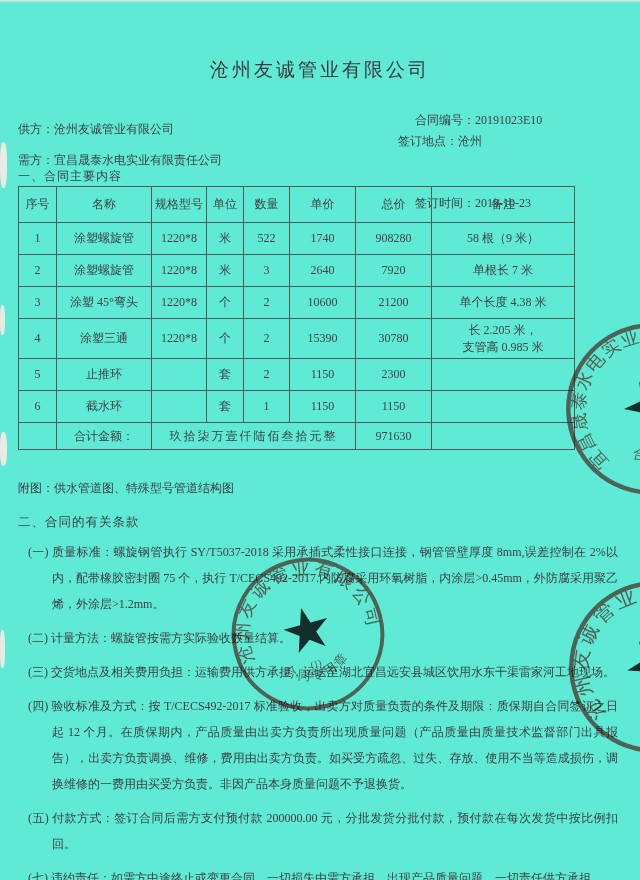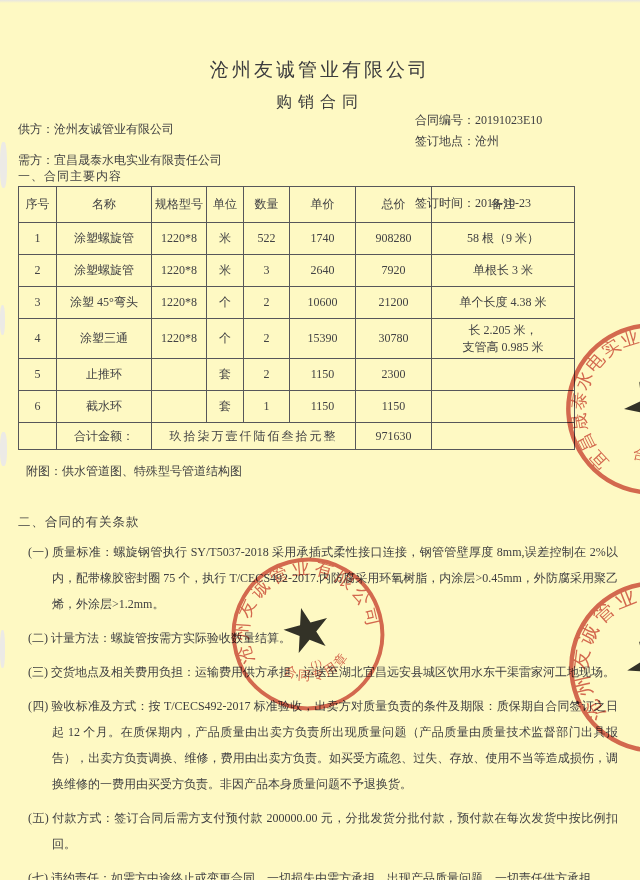--- a/index.html
+++ b/index.html
@@ -3,61 +3,61 @@
 <meta charset="utf-8">
 <style>
   * { box-sizing: border-box; }
   html,body { margin:0; padding:0; }
   body {
     width:640px; height:880px; overflow:hidden; position:relative;
     background:#f6f4f1;
     font-family:"Liberation Serif","DejaVu Serif",serif;
     color:#3e3e40;
   }
-  .page { position:absolute; inset:0; background:#fef9c3; }
+  .page { position:absolute; inset:0; background:#5eead4; }
   .scan-top { position:absolute; top:0; left:0; right:0; height:3px;
     background:linear-gradient(#e7e5e1,rgba(255,255,255,0)); }
   .smudge { position:absolute; background:#eceae6; border-radius:40%; }
   .s1 { left:0; top:142px; width:7px; height:46px; }
   .s2 { left:0; top:305px; width:5px; height:30px; }
   .s3 { left:0; top:432px; width:7px; height:34px; }
   .s4 { left:0; top:630px; width:5px; height:38px; }
   .ink-dot { position:absolute; left:576px; top:701px; width:3px; height:3px;
     background:#4c4c4c; border-radius:50%; }
 
   .company-title { position:absolute; top:57px; left:0; right:0; text-align:center;
     font-size:19px; letter-spacing:3px; color:#3c3c3e; }
   .doc-title { position:absolute; top:92px; left:0; right:0; text-align:center;
     font-size:16px; letter-spacing:6px; color:#3c3c3e; }
 
   .hline { position:absolute; font-size:12px; white-space:nowrap; }
   .supplier { top:121px; left:18px; }
   .buyer    { top:152px; left:18px; }
   .meta1 { top:112px; left:415px; }
-  .meta2 { top:133px; left:415px; }
+  .meta2 { top:133px; left:398px; }
   .meta3 { top:164px; left:415px;margin-top:31px; }
   .section1 { top:168px; left:18px; letter-spacing:1px;text-align:right; }
 
   table.items { position:absolute; top:186px; left:18px; width:556px;
     border-collapse:collapse; table-layout:fixed; font-size:12px; }
   table.items th, table.items td {
     border:1px solid #57575a; text-align:center; vertical-align:middle;
     padding:1px 2px; font-weight:normal; color:#424244; }
   tr.h  { height:36px;margin-left:16px; }
   tr.r  { height:32px; }
   tr.r4 { height:40px; }
   tr.total { height:27px;margin-top:40px; }
   td.remark { white-space:pre-line; line-height:1.35; }
   td.cn-amount { letter-spacing:2px; }
 
   .note-box { position:absolute; top:449px; left:10px; width:570px; height:34px;
     border:1px solid #57575a; font-size:12px; }
   .note-box span { display:block; padding:9px 8px 0 6px; white-space:nowrap; }
 
-  .attachment { position:absolute; top:463px; left:18px; font-size:12px;margin-left:8px; }
+  .attachment { position:absolute; top:480px; left:18px; font-size:12px; }
   .section2   { position:absolute; top:514px; left:18px; font-size:12.5px; letter-spacing:1px; }
 
   .terms { position:absolute; top:531px; left:20px; width:606px; font-size:12px; }
   .terms p { margin:8px; line-height:26px; text-align:justify;
     padding-left:24px; text-indent:-24px; color:#3e3e40; }
 
   .stamp { position:absolute; color:#c9463f; opacity:.8; mix-blend-mode:multiply; }
   .stamp-buyer   { left:563px; top:320px; width:178px; height:178px; transform:rotate(-25deg); }
   .stamp-seller1 { left:229px; top:555px; width:158px; height:158px; transform:rotate(-15deg); }
   .stamp-seller2 { left:566px; top:578px; width:178px; height:178px; transform:rotate(-32deg); }
@@ -69,21 +69,20 @@
 
 <div class="page">
   <div class="scan-top"></div>
   <div class="smudge s1"></div>
   <div class="smudge s2"></div>
   <div class="smudge s3"></div>
   <div class="smudge s4"></div>
   <div class="ink-dot"></div>
 
   <div class="company-title">沧州友诚管业有限公司</div>
-  <div class="doc-title">购销合同</div>
 
   <div class="hline buyer">需方：宜昌晟泰水电实业有限责任公司</div>
   <div class="hline supplier">供方：沧州友诚管业有限公司</div>
   <div class="hline meta1">合同编号：20191023E10</div>
   <div class="hline meta2">签订地点：沧州</div>
   <div class="hline meta3">签订时间：2019-10-23</div>
   <div class="hline section1">一、合同主要内容</div>
 
   <table class="items">
     <colgroup>
@@ -120,21 +119,21 @@
         <td class="remark">58 根（9 米）</td>
       </tr>
       <tr class="r">
         <td>2</td>
         <td>涂塑螺旋管</td>
         <td>1220*8</td>
         <td>米</td>
         <td>3</td>
         <td>2640</td>
         <td>7920</td>
-        <td class="remark">单根长 3 米</td>
+        <td class="remark">单根长 7 米</td>
       </tr>
       <tr class="r">
         <td>3</td>
         <td>涂塑 45°弯头</td>
         <td>1220*8</td>
         <td>个</td>
         <td>2</td>
         <td>10600</td>
         <td>21200</td>
         <td class="remark">单个长度 4.38 米</td>

